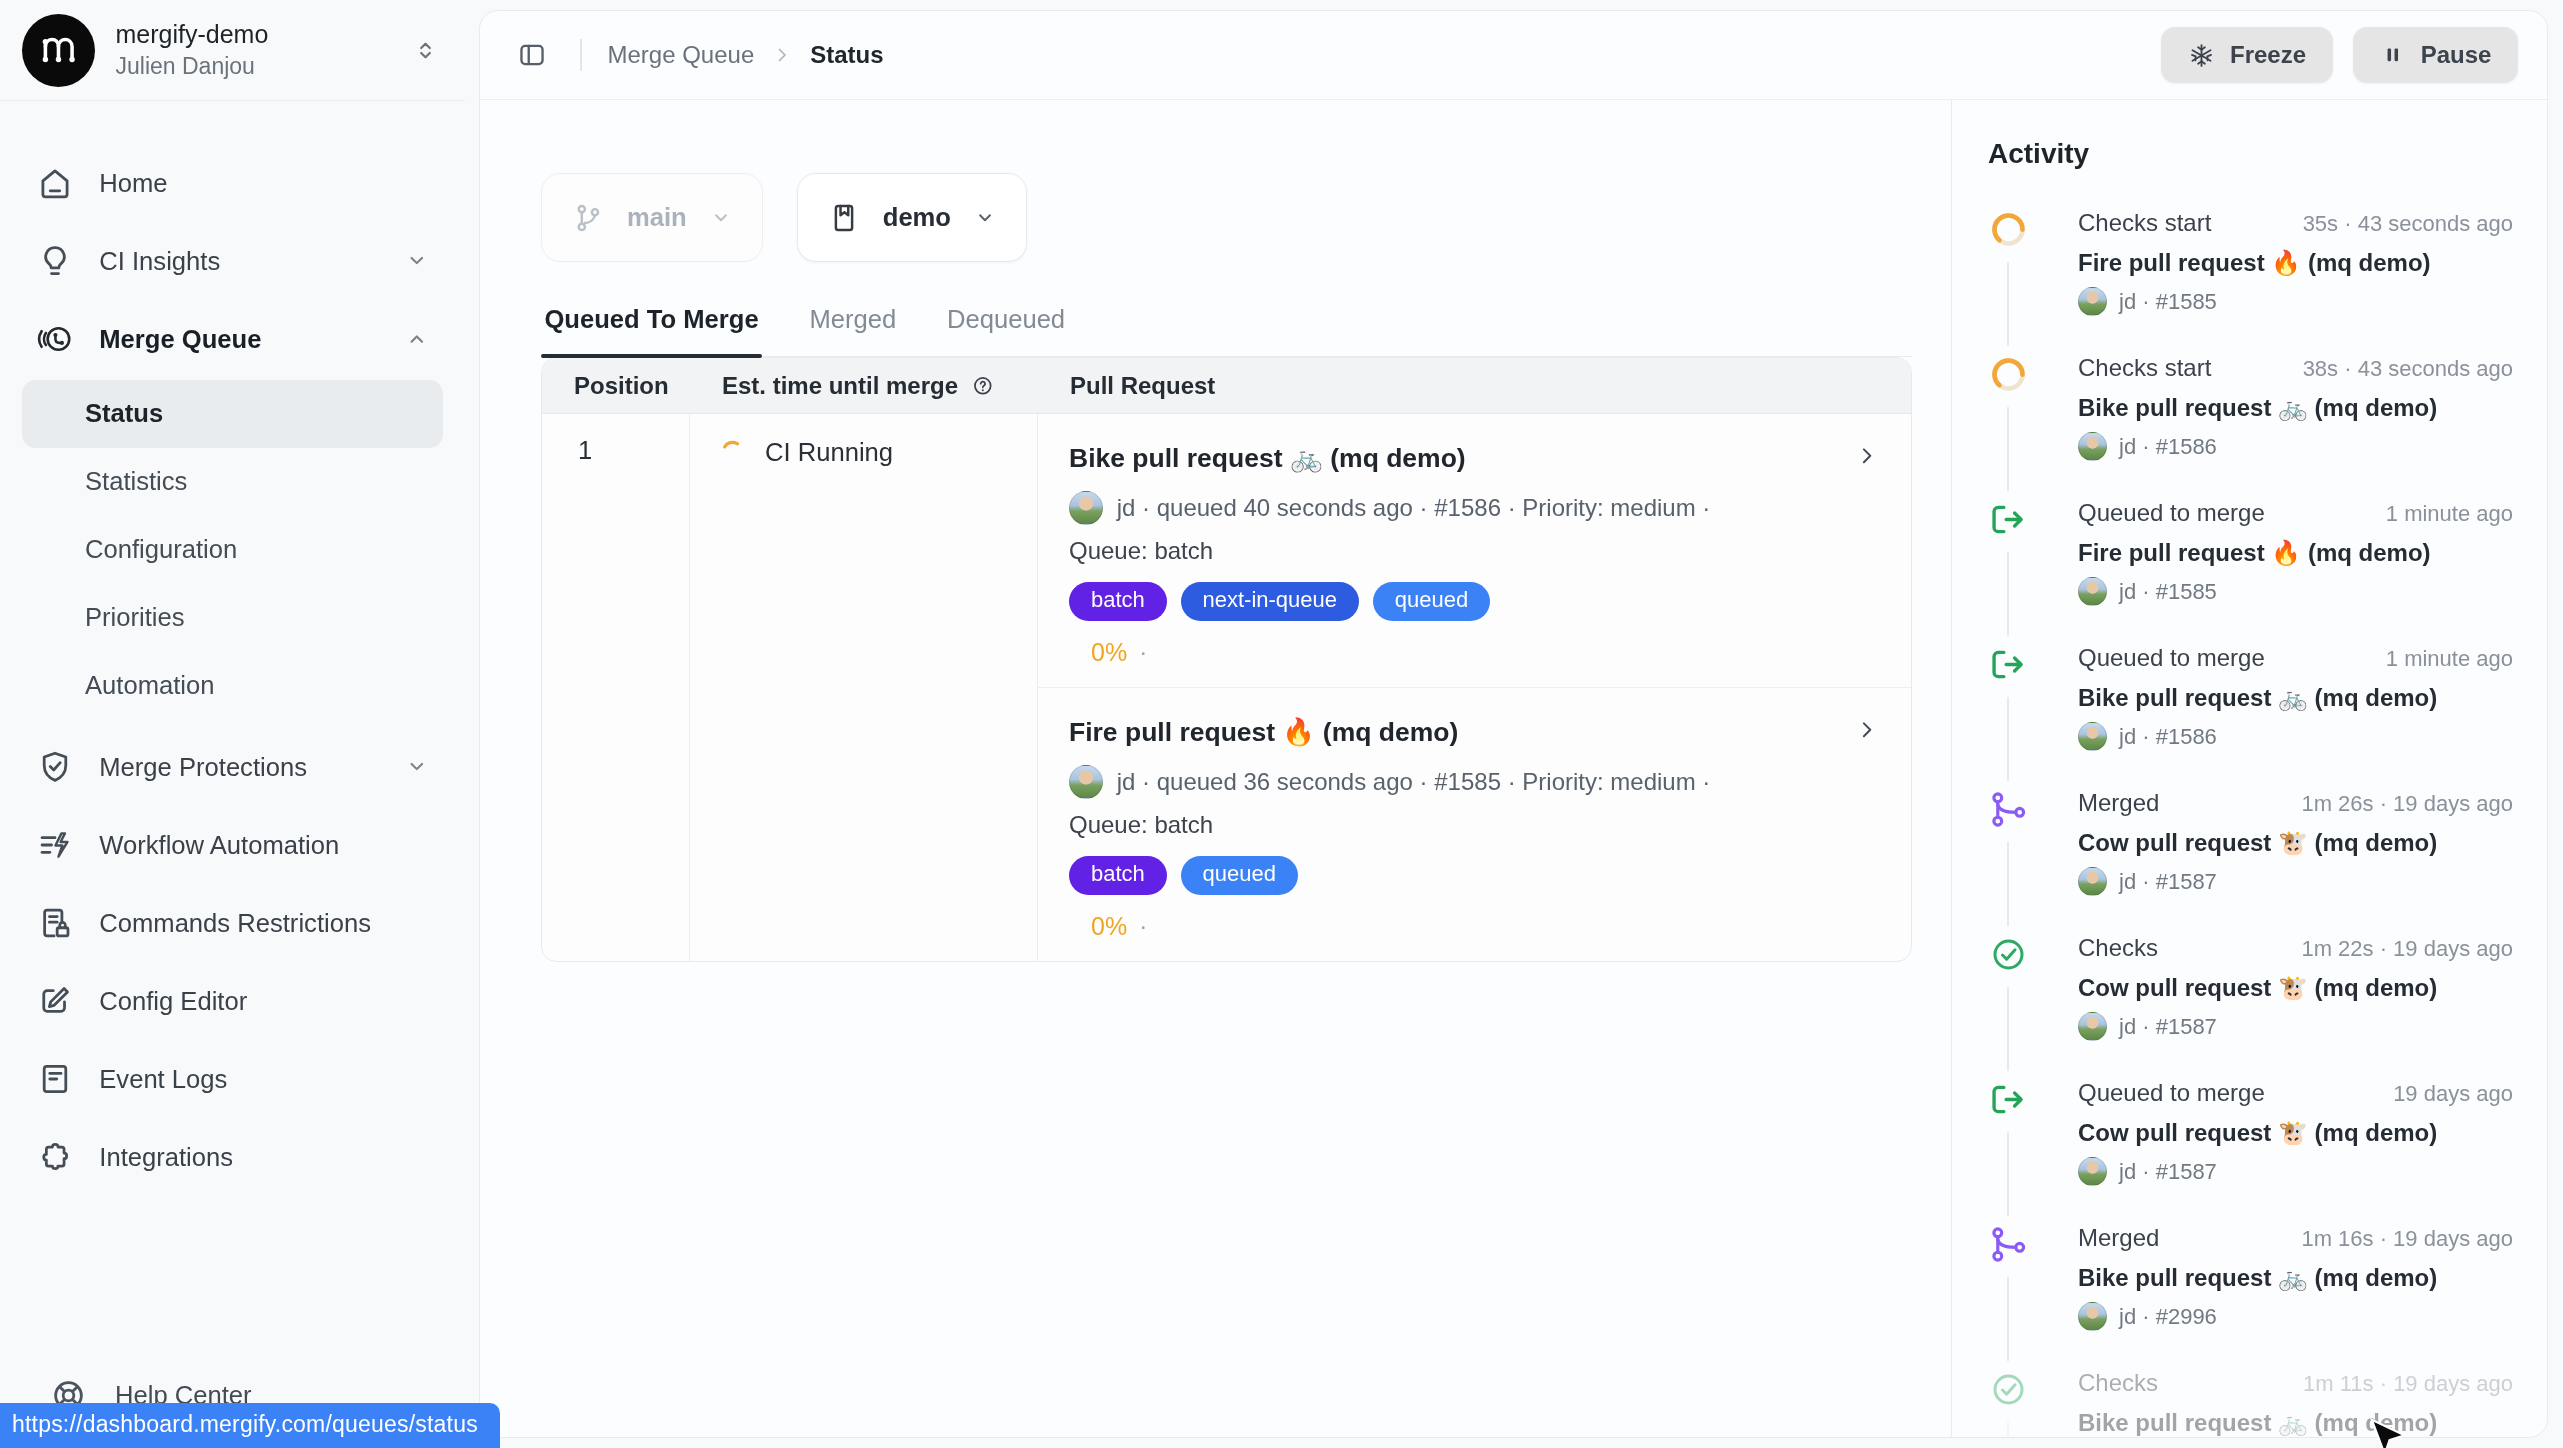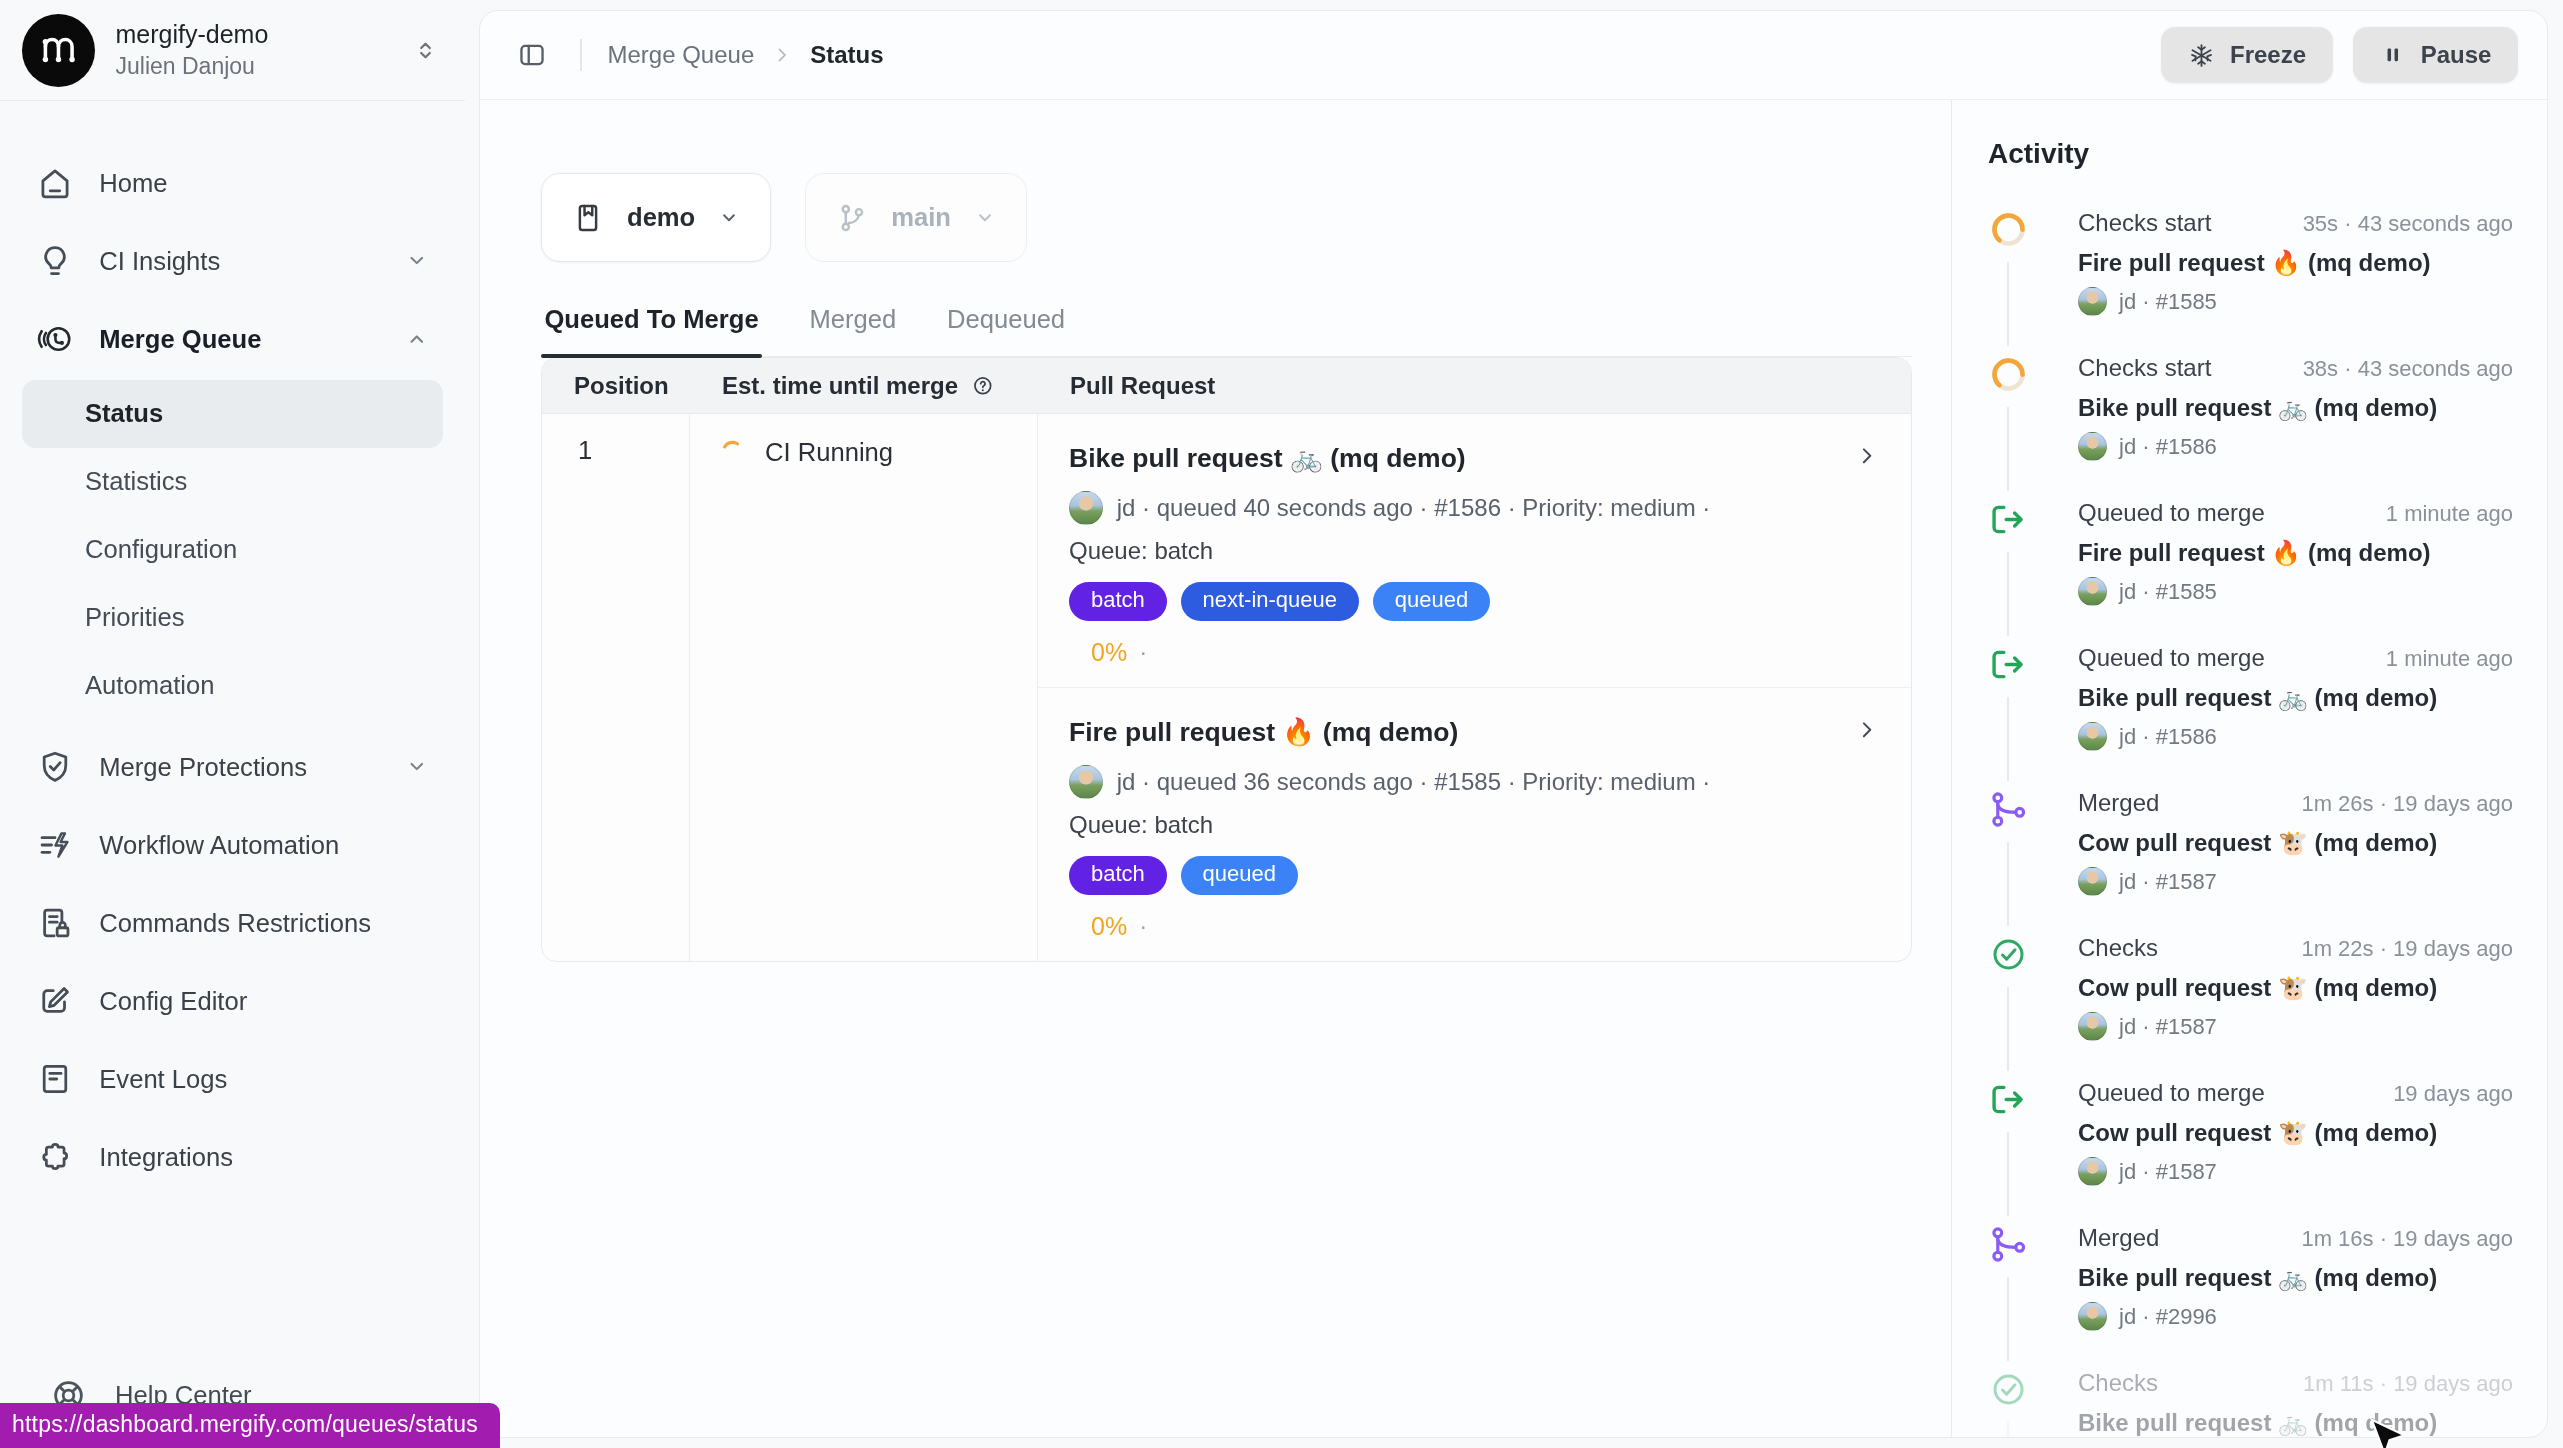--- a/index.html
+++ b/index.html
@@ -99,21 +99,21 @@
   .act-time { margin-left:auto; font-size:22px; color:#8a919b; }
   .act-pr { margin-top:12px; font-size:24px; font-weight:600; color:#262c33; }
   .act-meta { margin-top:10.2px; display:flex; align-items:center; gap:12px; font-size:22px; color:#717983; }
   .act.faded { opacity:.42; }
 
   .avatar { width:34px; height:34px; border-radius:50%; flex:0 0 auto; border:0.9px solid rgba(0,0,0,.10);
     background: radial-gradient(circle at 50% 36%, #e7c7a5 0 26%, rgba(0,0,0,0) 28%),
                 linear-gradient(180deg,#c7daec 0%,#a9c4de 42%,#7aa05e 60%,#5c8747 100%); }
   .avatar.sm { width:29px; height:29px; }
 
-  .url-tip { position:absolute; left:0; bottom:0; background:#a21caf; color:#fff; font-size:23px; padding:8.5px 22px 11px 12px; border-radius:0 10.2px 0 0; z-index:50; letter-spacing:0.2px; }
+  .url-tip { position:absolute; left:0; bottom:0; background:#3b82f6; color:#fff; font-size:23px; padding:8.5px 22px 11px 12px; border-radius:0 10.2px 0 0; z-index:50; letter-spacing:0.2px; }
   .cursor { position:absolute; left:2370px; top:1418px; z-index:60; }
 </style>
 </head>
 <body>
 
 <aside class="sidebar">
   <div class="org">
     <span class="org-logo">
       <svg width="46" height="46" viewBox="0 0 44 44" fill="none" stroke="#fff" stroke-width="3.4" stroke-linecap="round">
         <path d="M9 31V17"></path>
@@ -330,45 +330,45 @@
         </span>
         <span>Pause</span>
       </button>
     </span>
   </header>
 
   <div class="content">
 
     <div class="main">
       <div class="controls">
-        <div class="drop">
-          <span class="dicon" style="color:#343b43">
-            <svg width="34" height="34" viewBox="0 0 44 44" fill="none" stroke="currentColor" stroke-width="3.2" stroke-linecap="round" stroke-linejoin="round">
-                <rect x="11.5" y="6.5" width="21" height="31" rx="3"></rect>
-                <path d="M17.5 6.5v12l5-4 5 4v-12"></path>
-              </svg>
-          </span>
-          <span>demo</span>
-          <span class="dchev">
-            <svg width="24" height="24" viewBox="0 0 44 44" fill="none" stroke="currentColor" stroke-width="3.6" stroke-linecap="round" stroke-linejoin="round">
-                <path d="M13 17l9 9 9-9"></path>
-              </svg>
-          </span>
-        </div>
         <div class="drop disabled">
           <span class="dicon">
             <svg width="34" height="34" viewBox="0 0 44 44" fill="none" stroke="currentColor" stroke-width="3.2" stroke-linecap="round">
                 <circle cx="14" cy="10.5" r="4"></circle>
                 <circle cx="14" cy="33.5" r="4"></circle>
                 <circle cx="31" cy="14.5" r="4"></circle>
                 <path d="M14 14.5v15"></path>
                 <path d="M31 18.5a13.5 13.5 0 0 1-13 10"></path>
               </svg>
           </span>
           <span>main</span>
+          <span class="dchev">
+            <svg width="24" height="24" viewBox="0 0 44 44" fill="none" stroke="currentColor" stroke-width="3.6" stroke-linecap="round" stroke-linejoin="round">
+                <path d="M13 17l9 9 9-9"></path>
+              </svg>
+          </span>
+        </div>
+        <div class="drop">
+          <span class="dicon" style="color:#343b43">
+            <svg width="34" height="34" viewBox="0 0 44 44" fill="none" stroke="currentColor" stroke-width="3.2" stroke-linecap="round" stroke-linejoin="round">
+                <rect x="11.5" y="6.5" width="21" height="31" rx="3"></rect>
+                <path d="M17.5 6.5v12l5-4 5 4v-12"></path>
+              </svg>
+          </span>
+          <span>demo</span>
           <span class="dchev">
             <svg width="24" height="24" viewBox="0 0 44 44" fill="none" stroke="currentColor" stroke-width="3.6" stroke-linecap="round" stroke-linejoin="round">
                 <path d="M13 17l9 9 9-9"></path>
               </svg>
           </span>
         </div>
       </div>
 
       <div class="tabs">
         <span class="tab active">Queued To Merge</span>

